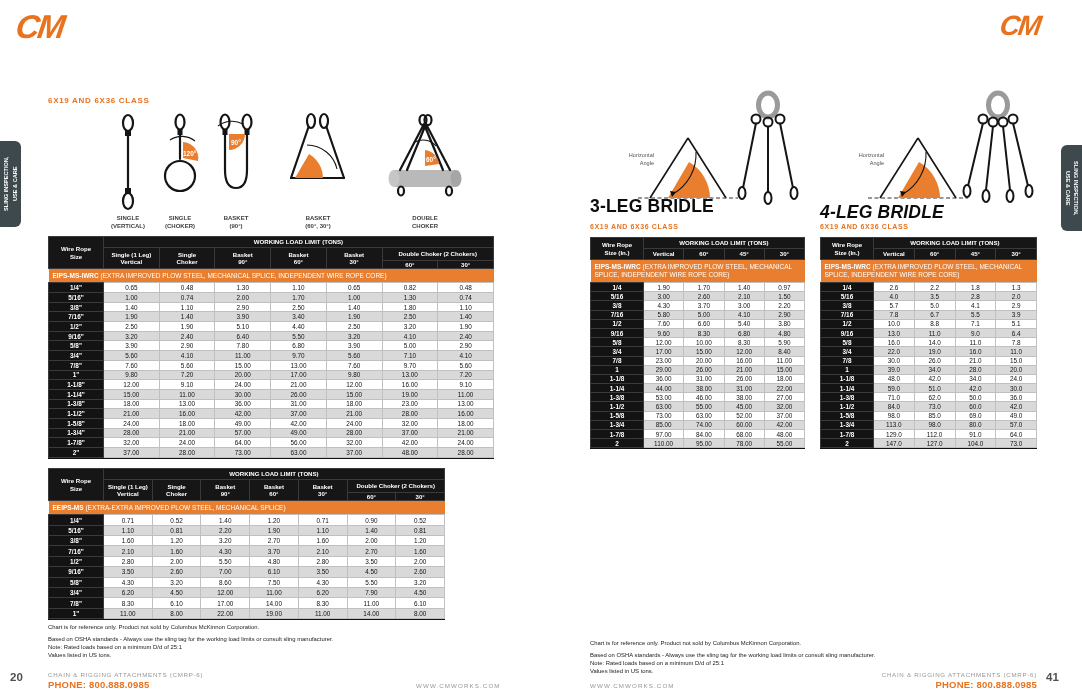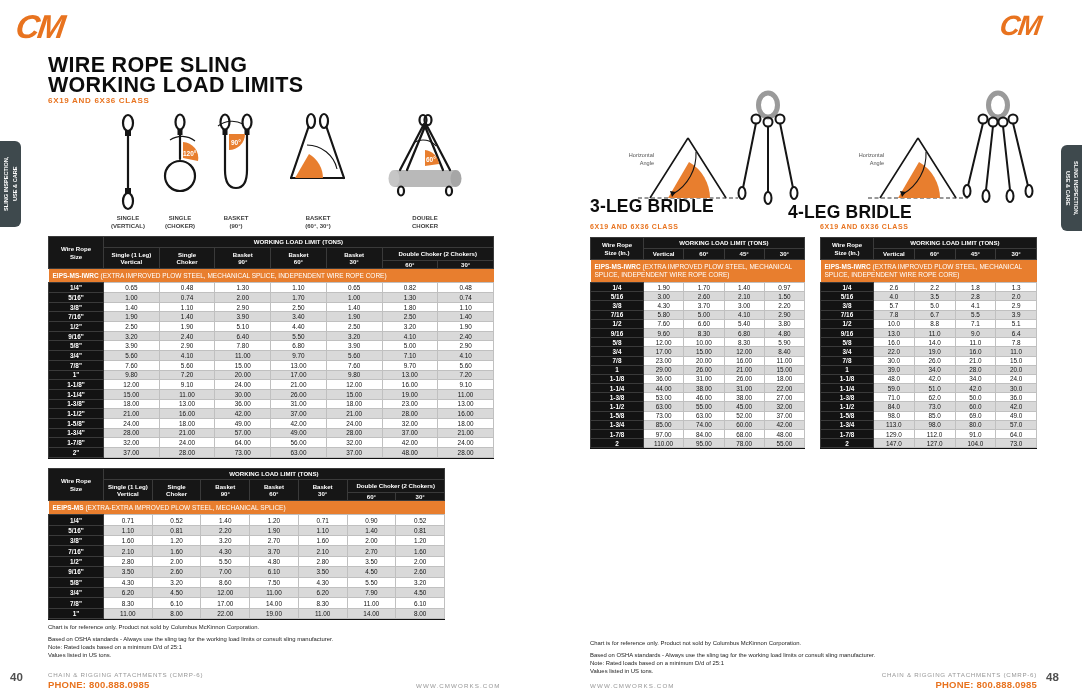--- a/index.html
+++ b/index.html
@@ -69,22 +69,20 @@
   svg .wedge{fill:var(--band);stroke:none;}
   svg .atext{font-family:"Liberation Sans",sans-serif;font-size:6.5px;font-weight:bold;fill:#fff;}
 </style>
 </head>
 <body>
 
 <div class="spread">
 
   <div class="abs cm-logo big" style="left:16px;top:10px;">CM</div>
 
-  <div class="abs page-title" style="left:48px;top:55px;">WIRE ROPE SLING
-WORKING LOAD LIMITS</div>
   <div class="abs subtitle" style="left:48px;top:96px;">6X19 AND 6X36 CLASS</div>
 
   <div class="abs side-tab side-tab-left" style="left:0;top:141px;">SLING INSPECTION,
 USE &amp; CARE</div>
 
   <svg class="abs" style="left:95px;top:112px;" width="412" height="104" viewBox="0 0 412 104">
     <g>
       <ellipse class="rope" cx="33" cy="11" rx="5" ry="8"></ellipse>
       <rect x="30" y="18" width="6" height="6" fill="#151515"></rect>
       <line class="rope" x1="33" y1="24" x2="33" y2="76"></line>
@@ -515,21 +513,21 @@
         </tbody>
     </table>
   </div>
 
   <div class="abs" style="left:48px;top:624px;width:430px;">
     <div class="fn first">Chart is for reference only. Product not sold by Columbus McKinnon Corporation.</div>
     <div class="fn">Based on OSHA standards - Always use the sling tag for the working load limits or consult sling manufacturer.</div>
     <div class="fn">Note: Rated loads based on a minimum D/d of 25:1</div>
     <div class="fn">Values listed in US tons.</div>
   </div>
-  <div class="abs pagenum" style="left:10px;top:671px;">40</div>
+  <div class="abs pagenum" style="left:10px;top:671px;">20</div>
   <div class="abs catalog" style="left:48px;top:671px;">CHAIN &amp; RIGGING ATTACHMENTS (CMRP-6)</div>
   <div class="abs phone" style="left:48px;top:679px;">PHONE: 800.888.0985</div>
   <div class="abs site" style="left:416px;top:682px;">WWW.CMWORKS.COM</div>
 
   <div class="abs cm-logo small" style="left:1000px;top:12px;">CM</div>
   <div class="abs side-tab side-tab-right" style="right:0;top:145px;">SLING INSPECTION,
 USE &amp; CARE</div>
 
   <svg class="abs" style="left:592px;top:90px;" width="212" height="118" viewBox="0 0 212 118">
     <path class="thin" style="stroke-width:1.6" d="M96,48 L58,108 M96,48 L134,108"></path>
@@ -729,21 +727,21 @@
       <circle class="thin" style="stroke-width:2" cx="191" cy="29" r="4.5"></circle>
       <path class="thin" style="stroke-width:2" d="M161,33 L146,96 M171,36 L164,100 M181,36 L188,100 M191,33 L206,96"></path>
       <ellipse class="thin" style="stroke-width:2" cx="145" cy="101" rx="3.5" ry="6"></ellipse>
       <ellipse class="thin" style="stroke-width:2" cx="164" cy="106" rx="3.5" ry="6"></ellipse>
       <ellipse class="thin" style="stroke-width:2" cx="188" cy="106" rx="3.5" ry="6"></ellipse>
       <ellipse class="thin" style="stroke-width:2" cx="207" cy="101" rx="3.5" ry="6"></ellipse>
     </g>
   </svg>
   <div class="abs hangle" style="left:828px;top:152px;">Horizontal
 Angle</div>
-  <div class="abs sec-title" style="left:788px;top:202px;">4-LEG BRIDLE</div>
+  <div class="abs sec-title" style="left:820px;top:202px;font-style:italic;">4-LEG BRIDLE</div>
   <div class="abs sec-sub" style="left:820px;top:223px;">6X19 AND 6X36 CLASS</div>
 
   <div class="abs tbl bridle" style="left:820px;top:237px;width:217px;">
     <table class="wll">
       <colgroup>
           <col style="width:53px">
           <col>
           <col>
           <col>
           <col>
@@ -899,15 +897,15 @@
 
   <div class="abs" style="left:590px;top:640px;width:430px;">
     <div class="fn first">Chart is for reference only. Product not sold by Columbus McKinnon Corporation.</div>
     <div class="fn">Based on OSHA standards - Always use the sling tag for the working load limits or consult sling manufacturer.</div>
     <div class="fn">Note: Rated loads based on a minimum D/d of 25:1</div>
     <div class="fn">Values listed in US tons.</div>
   </div>
   <div class="abs site" style="left:590px;top:682px;">WWW.CMWORKS.COM</div>
   <div class="abs catalog ralign" style="left:700px;top:671px;width:337px;">CHAIN &amp; RIGGING ATTACHMENTS (CMRP-6)</div>
   <div class="abs phone ralign" style="left:700px;top:679px;width:337px;">PHONE: 800.888.0985</div>
-  <div class="abs pagenum" style="left:1046px;top:671px;">48</div>
+  <div class="abs pagenum" style="left:1046px;top:671px;">41</div>
 
 </div>
 
 </body></html>

